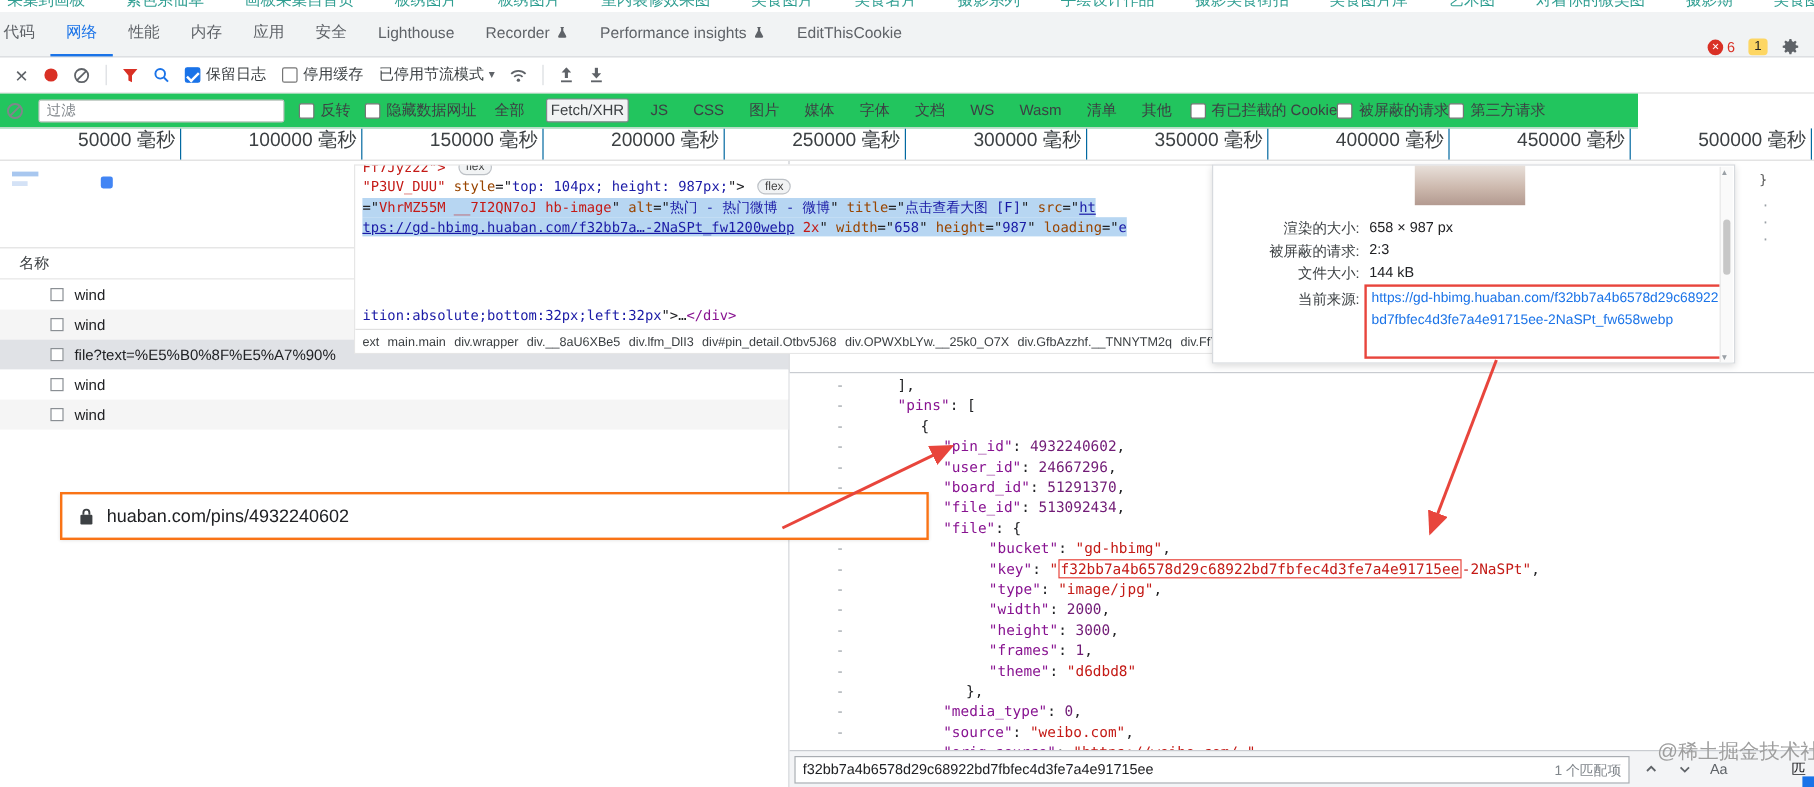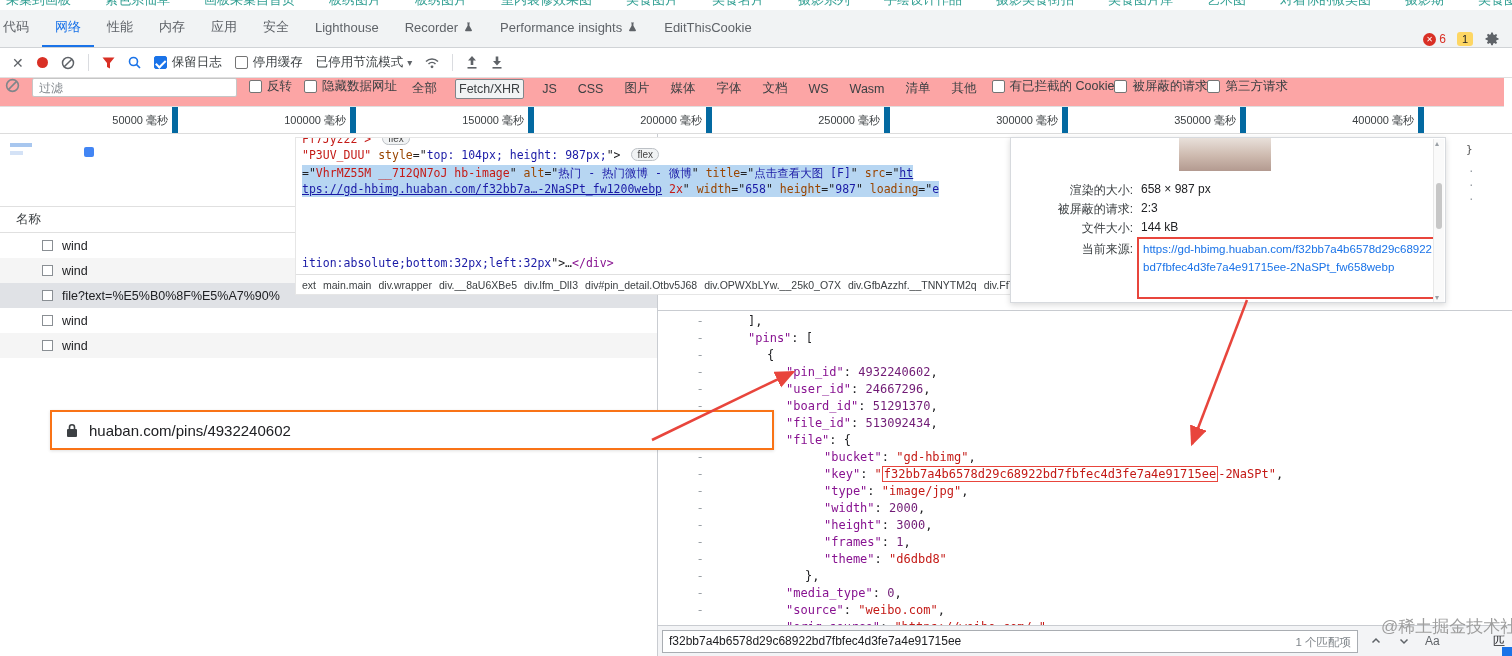--- a/index.html
+++ b/index.html
@@ -31,31 +31,31 @@
 .rec{width:11px;height:11px;border-radius:50%;background:#d93025}
 .vdiv{width:1px;height:17px;background:#dadce0}
 .tb-check{display:flex;align-items:center;gap:5px;color:#3c4043;font-size:12.5px;white-space:nowrap}
 .cb{display:inline-block;width:13px;height:13px;border:1.5px solid #757575;border-radius:2px;background:#fff;flex:none;position:relative}
 .cb.checked{background:#1a73e8;border-color:#1a73e8}
 .cb.checked::after{content:"";position:absolute;left:3.5px;top:0.5px;width:3.5px;height:7.5px;border:solid #fff;border-width:0 2px 2px 0;transform:rotate(45deg)}
 .throttle{display:flex;align-items:center;gap:4px;color:#3c4043;font-size:12.5px;white-space:nowrap}
 .caret{font-size:10px;color:#5f6368}
 
 
-.filterbar{left:0;top:78px;width:1504px;height:29px;background:#fca5a5;border-bottom:1px solid #e0e0e0;display:flex;align-items:flex-start;gap:12px;padding:0 5px;font-size:12.5px;color:#3c4043;z-index:6;white-space:nowrap}
+.filterbar{left:0;top:78px;width:1365px;height:29px;background:#22c55e;border-bottom:1px solid #e0e0e0;display:flex;align-items:center;gap:12px;padding:0 5px;font-size:12.5px;color:#3c4043;z-index:6;white-space:nowrap}
 .filter-input{width:205px;height:19px;border:1px solid #c6c6c6;border-radius:2px;padding:0 6px;font-size:12px;font-family:inherit;color:#202124}
 .filter-input::placeholder{color:#80868b}
 #ftypes{display:flex;gap:15px;align-items:center}
 .ftype{padding:2px 3px;color:#3c4043}
 .ftype.sel{border:1px solid #80868b;background:#f1f3f4;border-radius:2px}
 #moreFilters{display:flex;align-items:center}
 
 
 .ruler{left:0;top:107px;width:1512px;height:27px;border-bottom:1px solid #dcdcdc;display:flex;background:#fff;z-index:4}
-.tcell{width:178px;flex:none;font-size:11px;color:#3c4043;display:flex;align-items:flex-end;justify-content:flex-end;padding:0 4px 5px 0;border-right:6px solid #0369a1;white-space:nowrap;overflow:hidden}
+.tcell{width:151px;flex:none;font-size:16px;color:#3c4043;display:flex;align-items:flex-end;justify-content:flex-end;padding:0 4px 5px 0;border-right:1px solid #0369a1;white-space:nowrap;overflow:hidden}
 
 
 .mark1{left:84px;top:147px;width:10px;height:10px;background:#4285f4;border-radius:2px;z-index:4}
 .mark2{left:10px;top:143px;width:22px;height:4px;background:#a8c7ef;z-index:4}
 .mark3{left:10px;top:151px;width:13px;height:4px;background:#d4e2f6;z-index:4}
 
 
 .leftpanel{left:0;top:134px;width:658px;height:522px;background:#fff;border-right:1px solid #c9ccd1;z-index:1}
 .name-header{position:absolute;left:0;top:72px;width:100%;height:27px;border-top:1px solid #e0e0e0;border-bottom:1px solid #e0e0e0;display:flex;align-items:center;padding-left:16px;font-size:12.5px;color:#3c4043;background:#fff}
 #reqRows{position:absolute;left:0;top:99px;width:100%}

